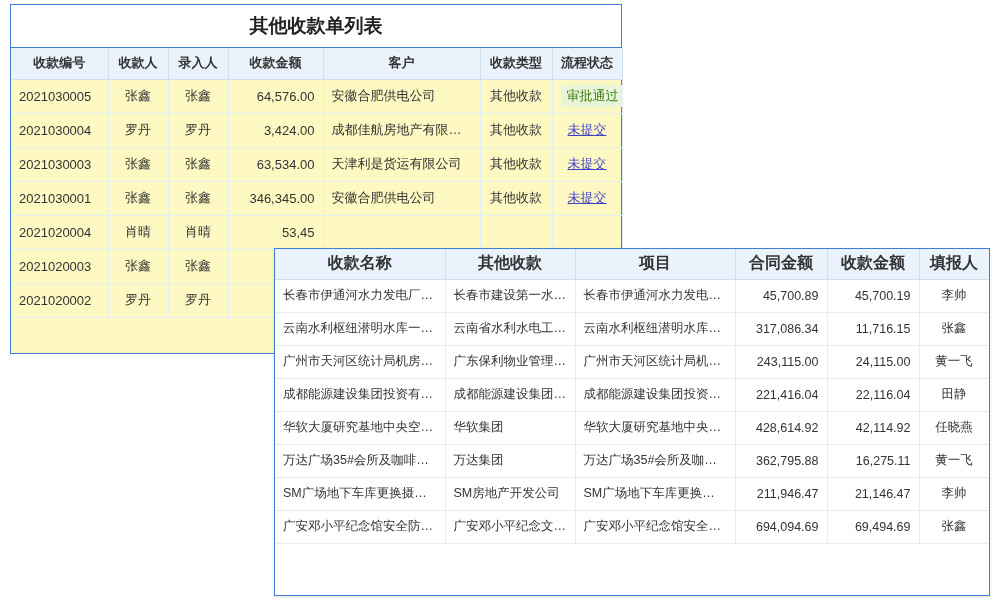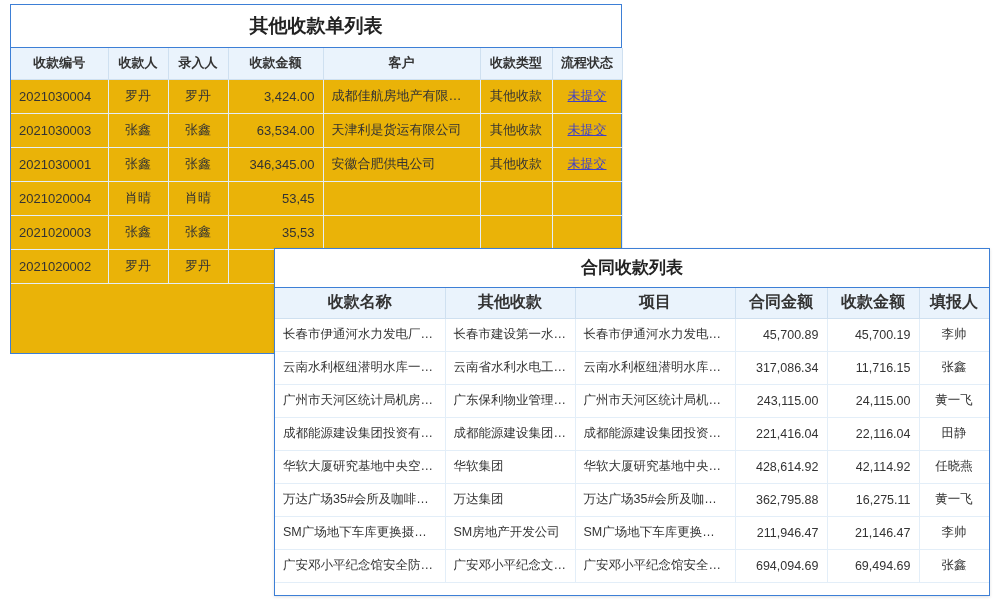--- a/index.html
+++ b/index.html
@@ -18,21 +18,21 @@
   }
 
   
   .panel-a {
     position: absolute;
     left: 10px;
     top: 4px;
     width: 612px;
     height: 350px;
     border: 1px solid #3d7fd6;
-    background: #eab308;
+    background: #fef9c3;
     box-sizing: border-box;
   }
   .panel-a-title {
     height: 42px;
     line-height: 42px;
     text-align: center;
     font-size: 19px;
     font-weight: bold;
     color: #222222;
     border-bottom: 1px solid #3d7fd6;
@@ -136,20 +136,29 @@
           <th>收款人</th>
           <th>录入人</th>
           <th>收款金额</th>
           <th>客户</th>
           <th>收款类型</th>
           <th>流程状态</th>
         </tr>
       </thead>
       <tbody id="tbody-a">
           <tr>
+            <td class="lnk">2021030005</td>
+            <td class="lnk ctr">张鑫</td>
+            <td class="lnk ctr">张鑫</td>
+            <td class="num">64,576.00</td>
+            <td class="lnk">安徽合肥供电公司</td>
+            <td class="ctr">其他收款</td>
+            <td class="ctr"><span class="status-pass">审批通过</span></td>
+          </tr>
+          <tr>
             <td class="lnk">2021030004</td>
             <td class="lnk ctr">罗丹</td>
             <td class="lnk ctr">罗丹</td>
             <td class="num">3,424.00</td>
             <td class="lnk">成都佳航房地产有限公司</td>
             <td class="ctr">其他收款</td>
             <td class="ctr"><span class="status-unsub">未提交</span></td>
           </tr>
           <tr>
             <td class="lnk">2021030003</td>
@@ -194,21 +203,20 @@
             <td class="num">45,35</td>
             <td class="lnk"></td>
             <td class="ctr"></td>
             <td class="ctr"></td>
           </tr>
         </tbody>
     </table>
   </div>
 
   <div class="panel-b">
-    <div class="panel-b-title">合同收款列表</div>
     <div class="scroll-wrap">
       <table class="grid">
         <colgroup>
           <col style="width:170px">
             <col style="width:130px">
             <col style="width:160px">
           <col style="width:92px">
             <col style="width:92px">
             <col style="width:70px">
         </colgroup>

